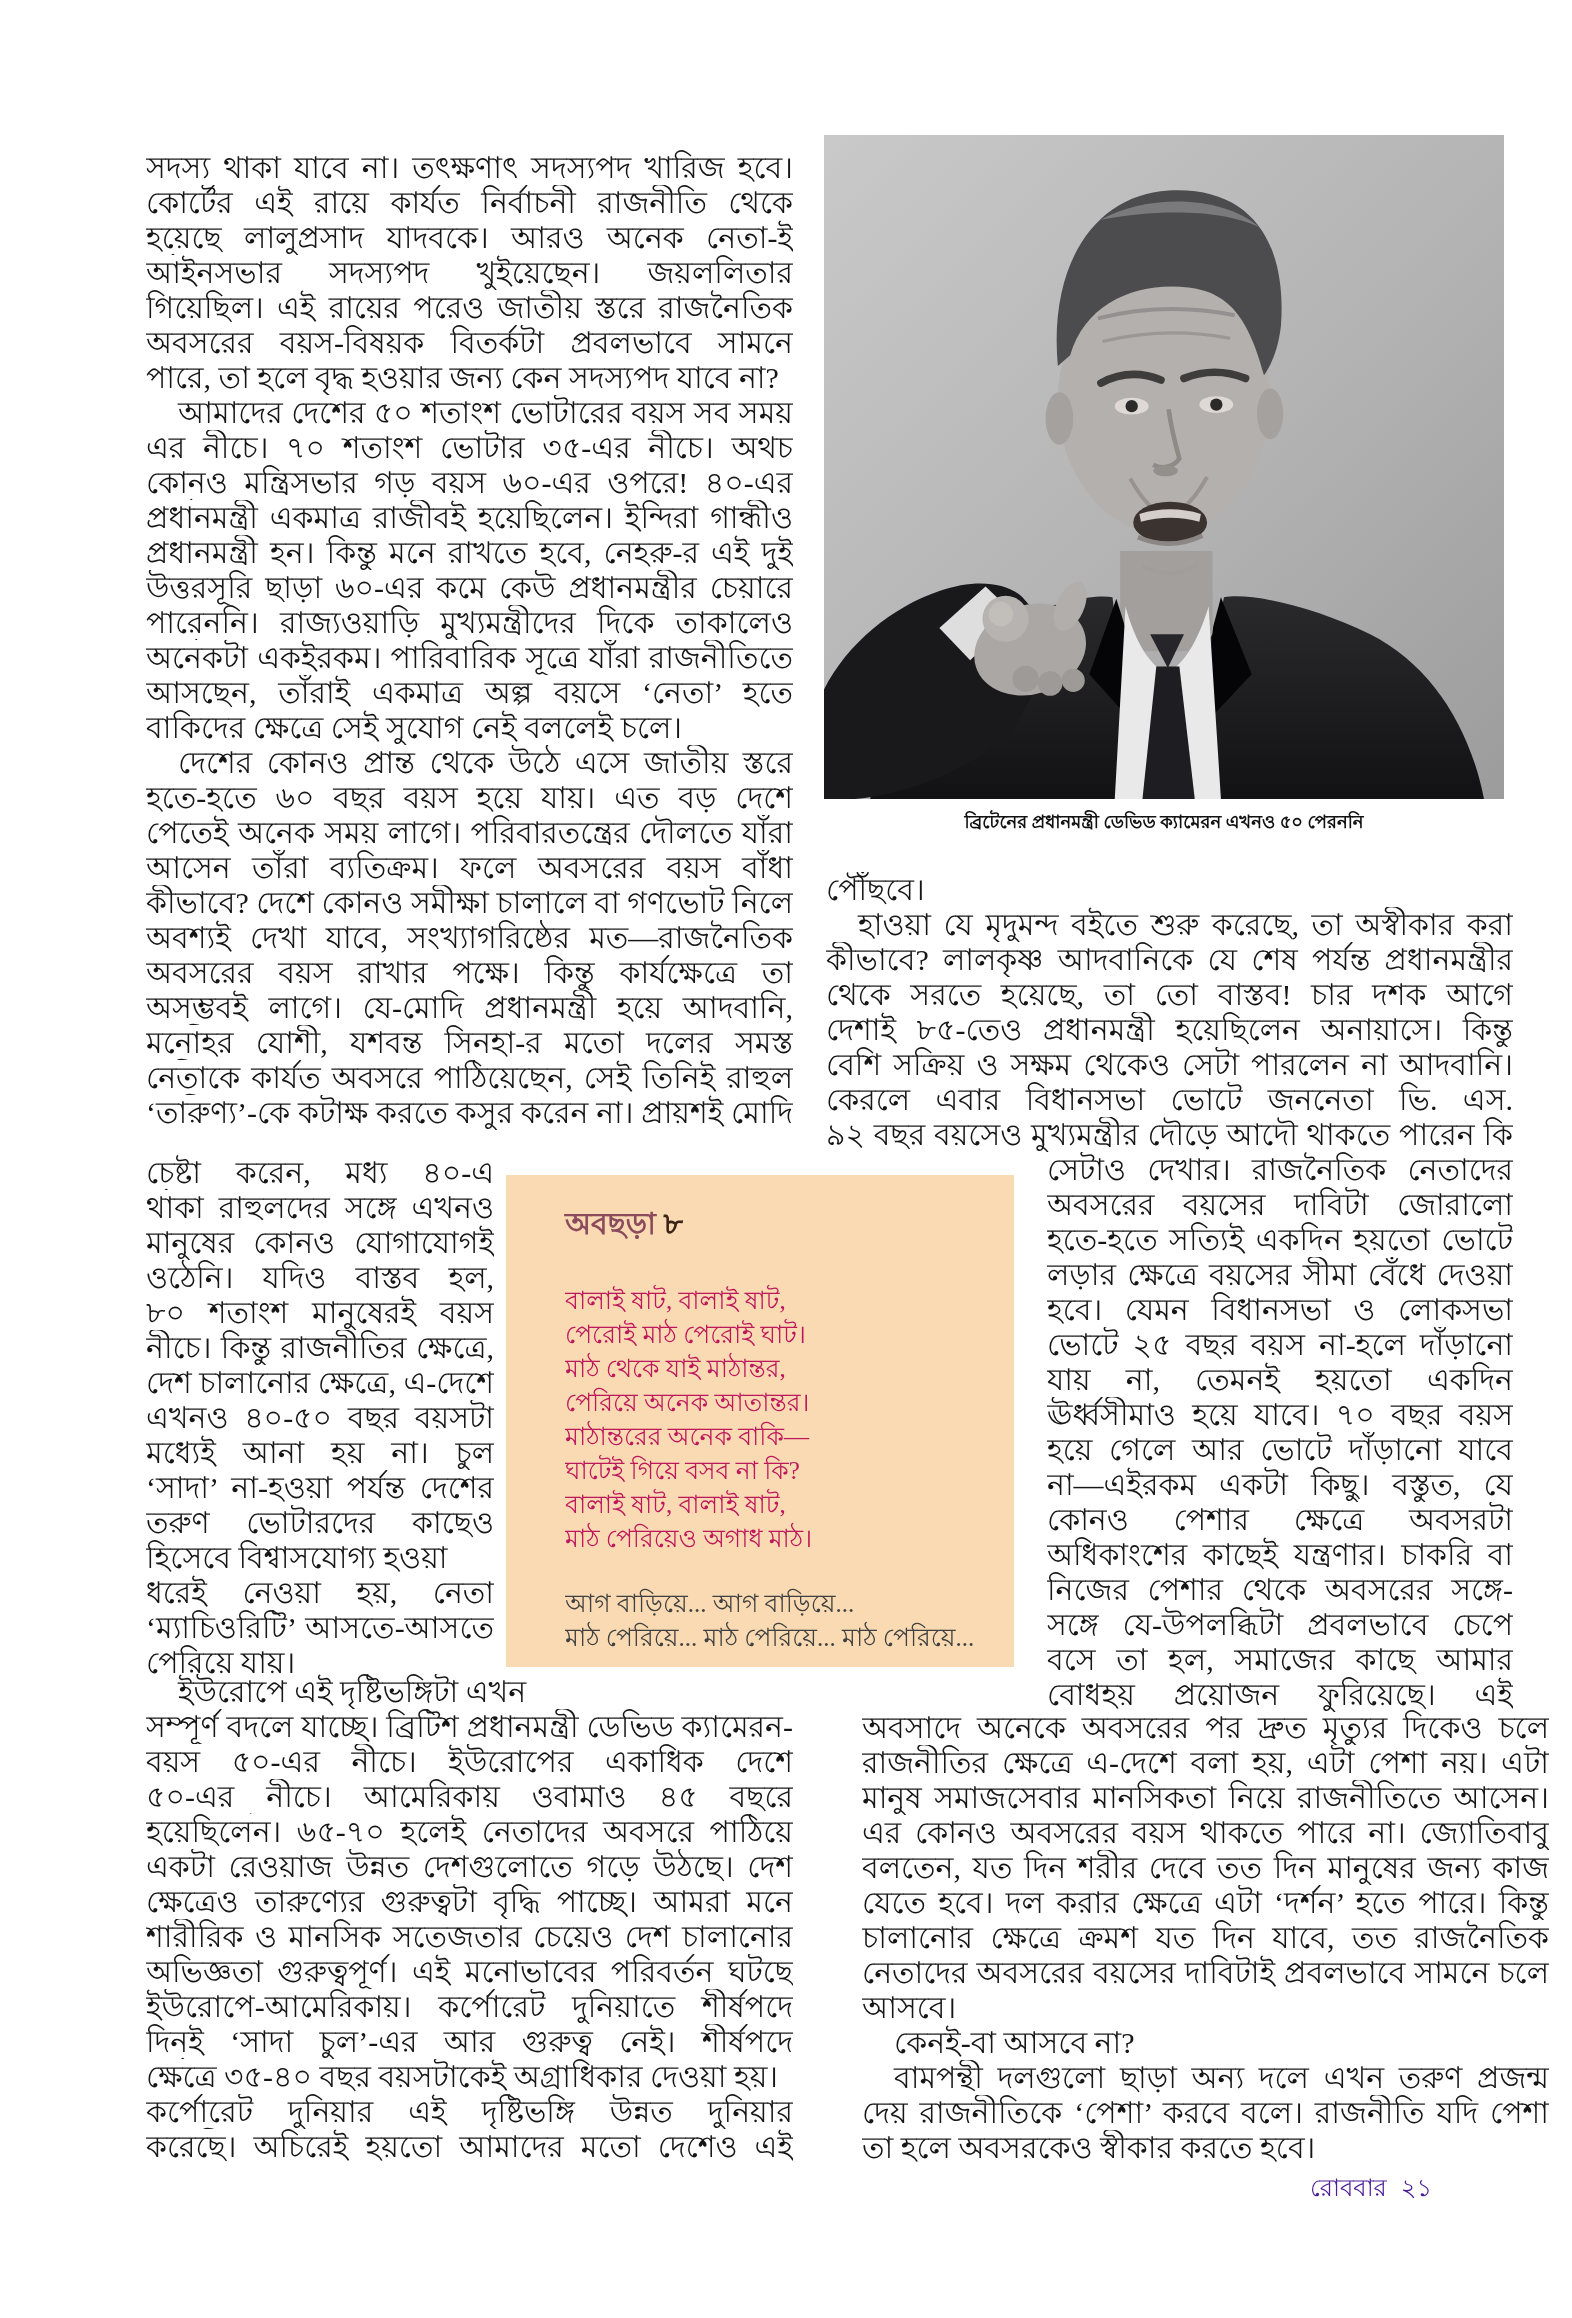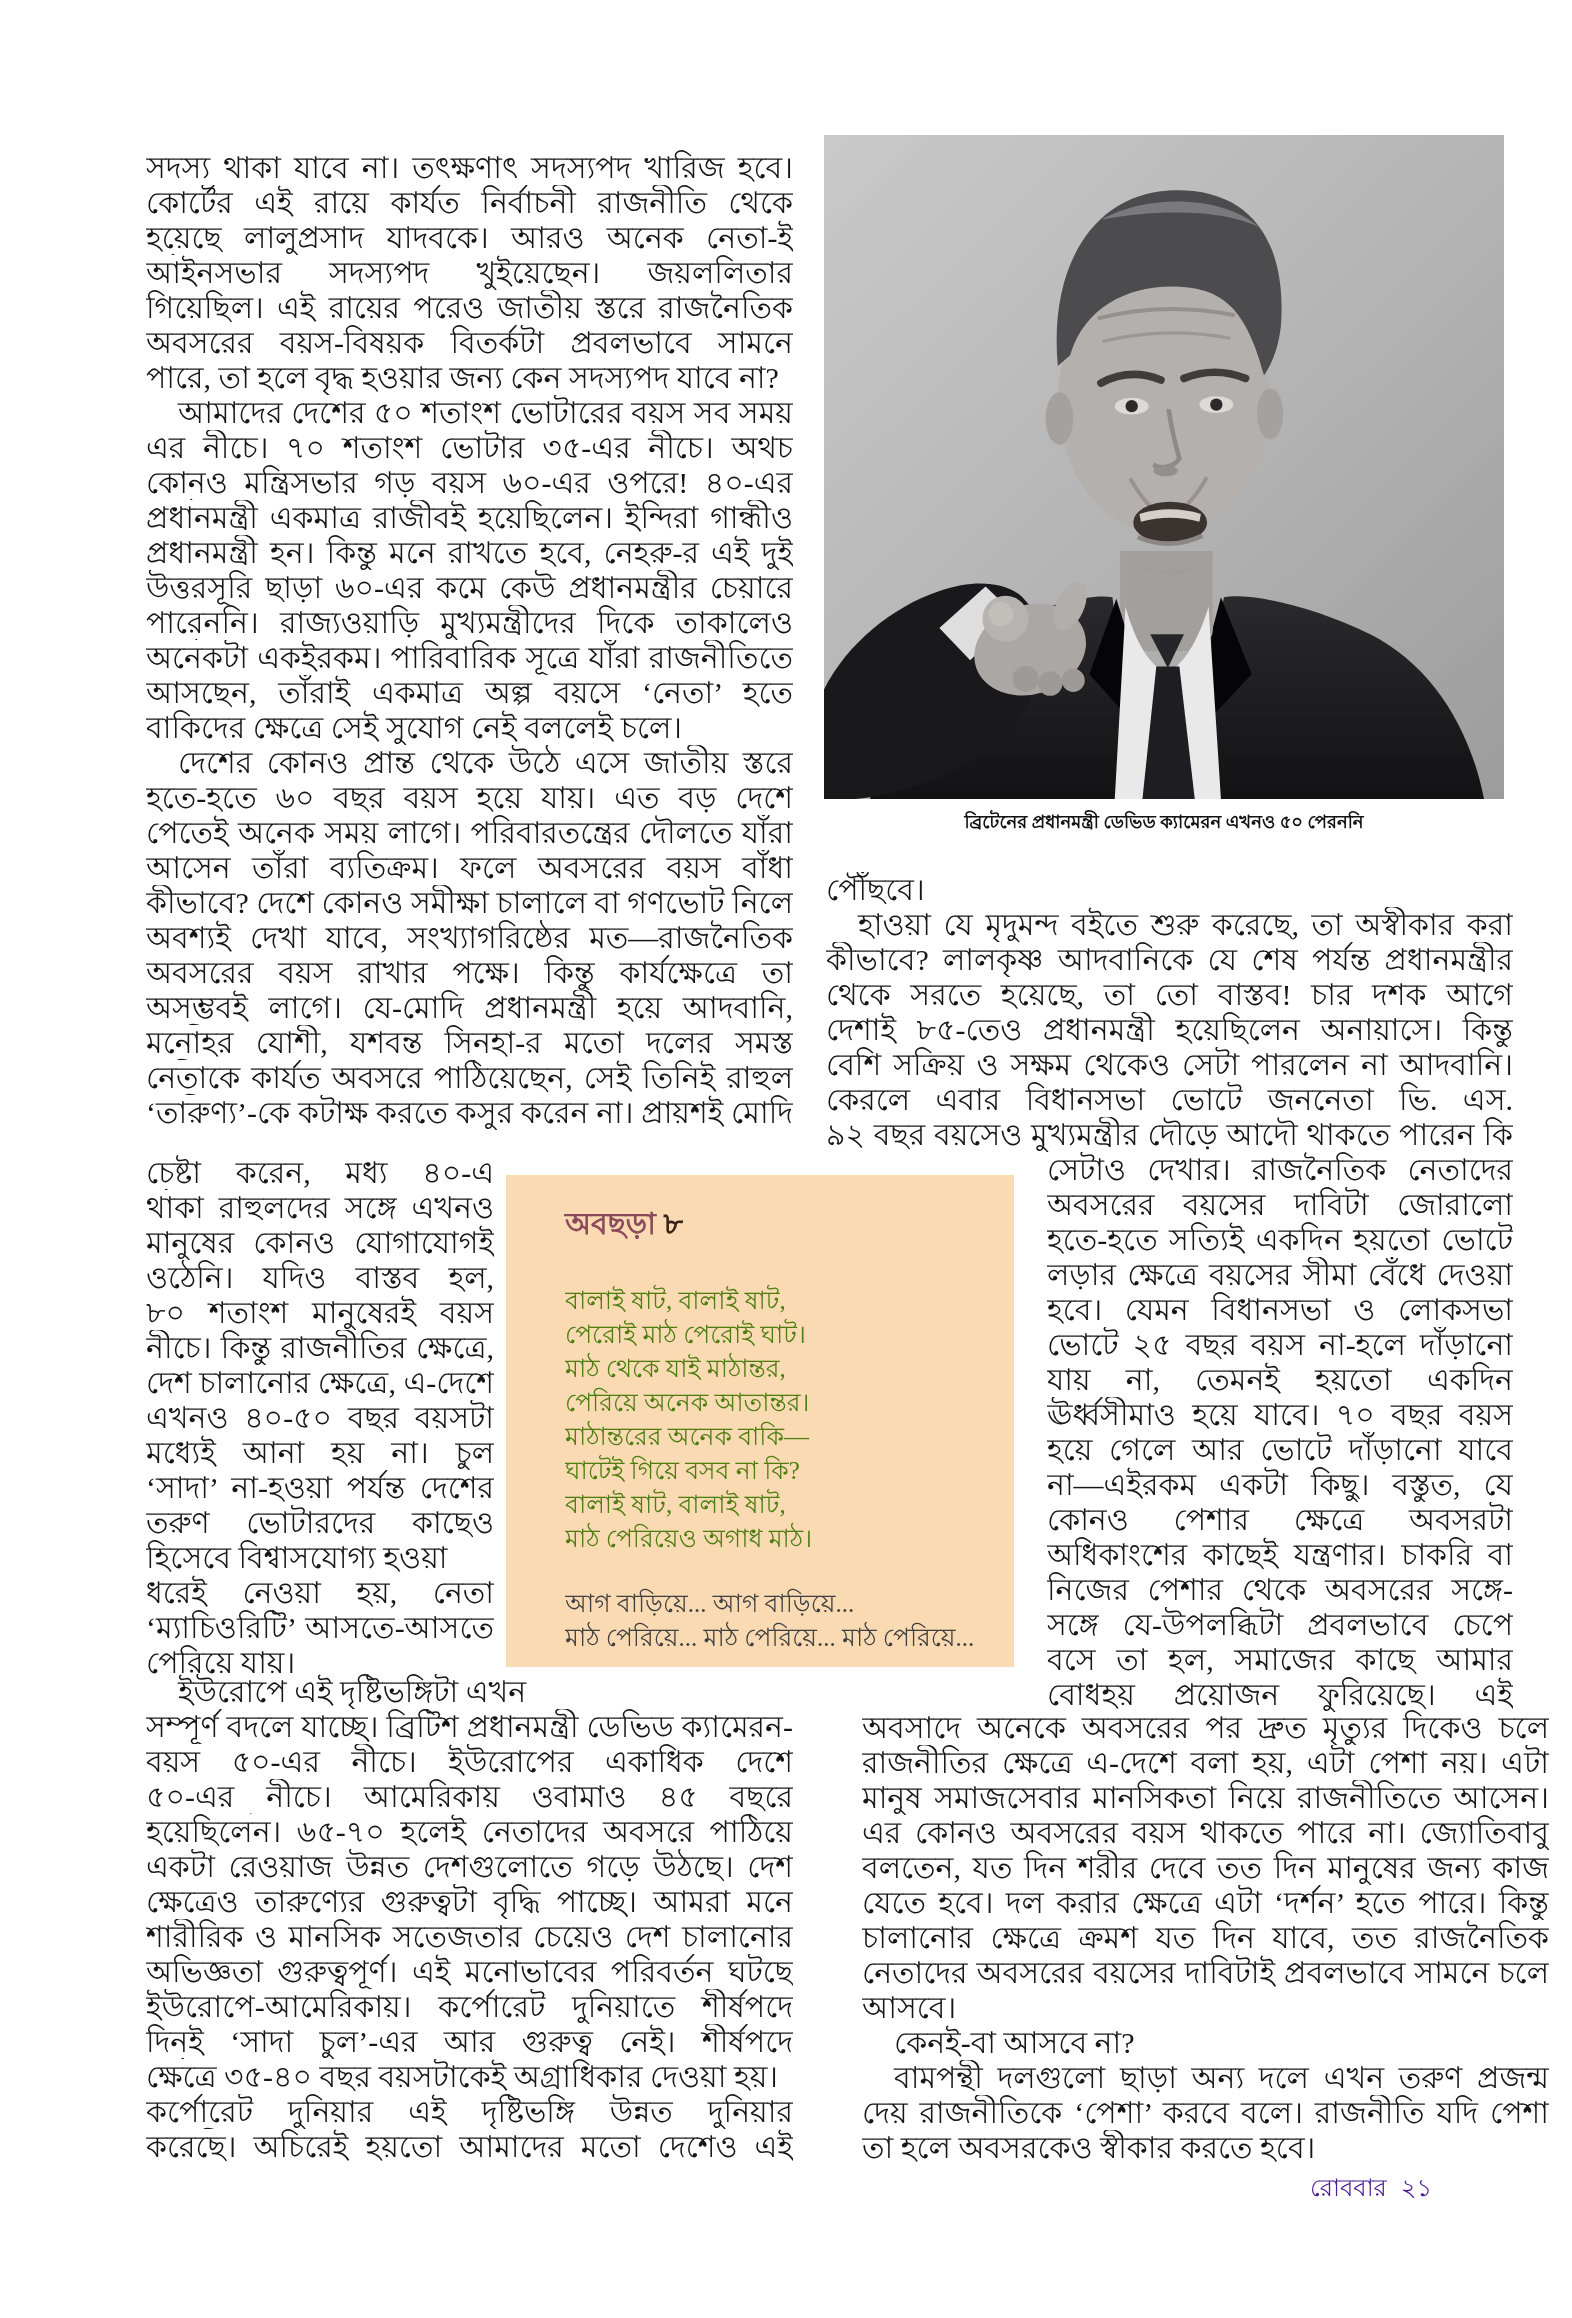--- a/index.html
+++ b/index.html
@@ -187,21 +187,21 @@
       <circle cx="324" cy="708" r="15" fill="#9e9a97"></circle>
     </svg>
   </div>
   <div class="caption">ব্রিটেনের প্রধানমন্ত্রী ডেভিড ক্যামেরন এখনও ৫০ পেরননি</div>
 
   <div class="poembox" style="background: rgb(249, 218, 178);">
     <div class="box-title" style="color: rgb(140, 75, 92);">
       <span>অবছড়া</span>
       <span class="box-num" style="color: rgb(59, 36, 23);">৮</span>
     </div>
-    <div class="poem" style="color: #4d7c0f;">
+    <div class="poem" style="color: #be185d;">
         <div class="line end">বালাই ষাট, বালাই ষাট,</div>
         <div class="line end">পেরোই মাঠ পেরোই ঘাট।</div>
         <div class="line end">মাঠ থেকে যাই মাঠান্তর,</div>
         <div class="line end">পেরিয়ে অনেক আতান্তর।</div>
         <div class="line end">মাঠান্তরের অনেক বাকি—</div>
         <div class="line end">ঘাটেই গিয়ে বসব না কি?</div>
         <div class="line end">বালাই ষাট, বালাই ষাট,</div>
         <div class="line end">মাঠ পেরিয়েও অগাধ মাঠ।</div>
       </div>
     <div class="stanza-gap"></div>

